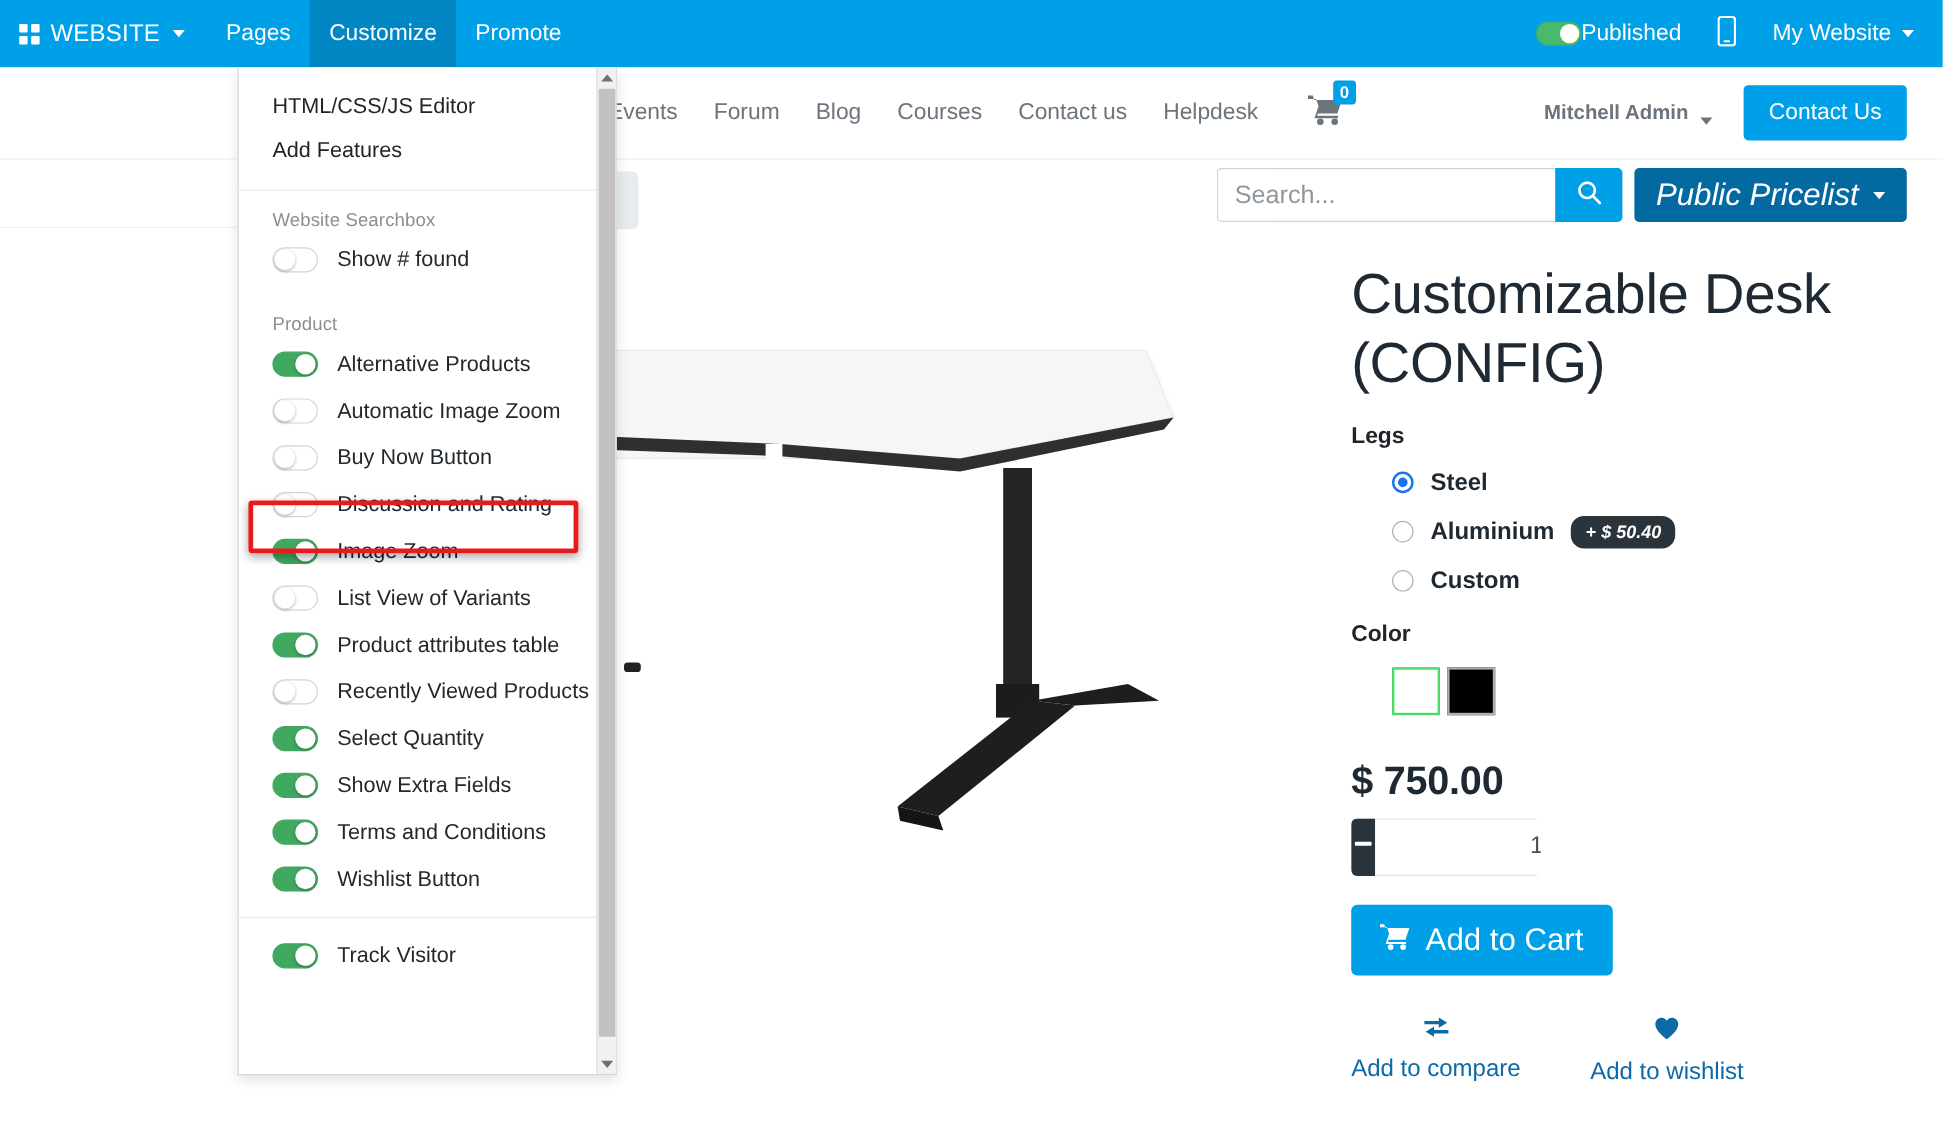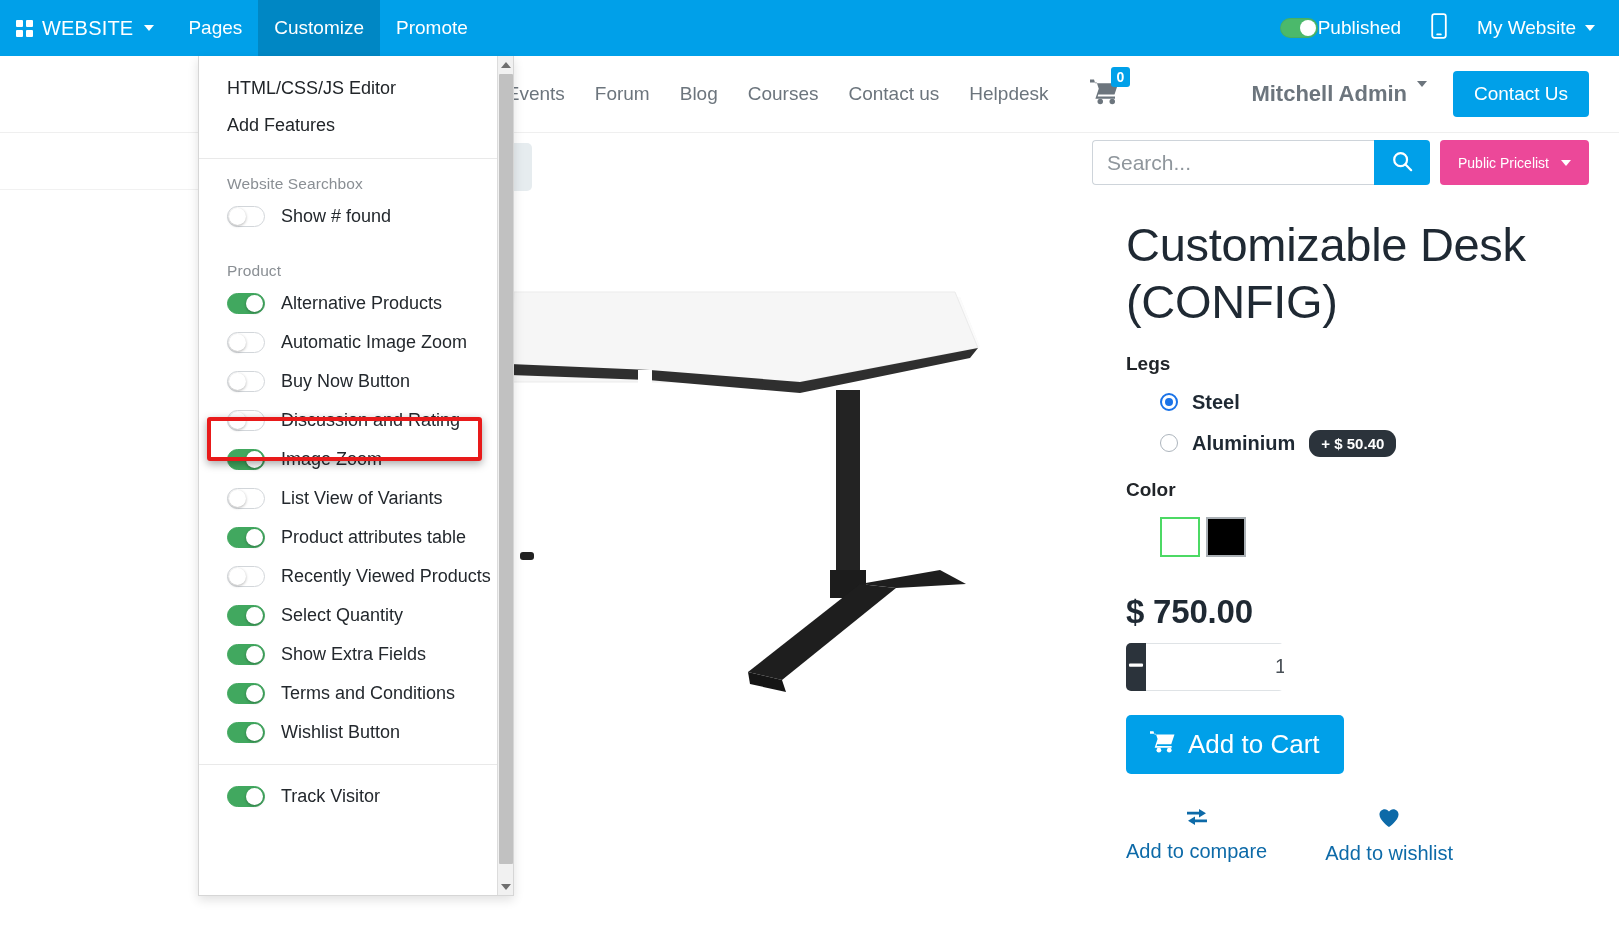--- a/index.html
+++ b/index.html
@@ -125,21 +125,21 @@
   .site-nav { display: flex; align-items: center; gap: 0; padding-left: 430px; }
   .site-nav a {
     font-size: 19px; color: #6c757d; text-decoration: none; padding: 0 15px; white-space: nowrap;
   }
   .cart-wrap { position: relative; margin-left: 26px; display: flex; align-items: center; cursor: pointer; }
   .cart-badge {
     position: absolute; left: 21px; top: -12px; background: #00a0e9; color: #fff;
     font-size: 14px; line-height: 1; padding: 3px 6px; border-radius: 3px; font-weight: 600;
   }
   .hdr-right { margin-left: auto; display: flex; align-items: center; gap: 26px; padding-right: 30px; }
-  .admin-name { font-size: 22px; color: #6c757d; font-weight: 700; display: flex; align-items: flex-start; gap: 8px; cursor: pointer; }
+  .admin-name { font-size: 17px; color: #6c757d; font-weight: 700; display: flex; align-items: flex-end; gap: 8px; cursor: pointer; }
   .btn-contact {
     background: #00a0e9; color: #fff; font-size: 19px; padding: 12px 21px;
     border-radius: 4px; cursor: pointer; white-space: nowrap;
   }
 
   
   .search-row {
     position: absolute; right: 30px; top: 84px; display: flex; align-items: stretch; gap: 10px; z-index: 10;
   }
   .search-box { display: flex; align-items: stretch; }
@@ -147,22 +147,22 @@
     width: 282px; height: 45px; border: 1px solid #ced4da; border-right: none;
     border-radius: 4px 0 0 4px; padding: 0 14px; font-size: 21px; color: #495057;
     font-family: "Liberation Sans", sans-serif; outline: none; background: #fff;
   }
   .search-input::placeholder { color: #8f969c; }
   .search-btn {
     width: 56px; background: #00a0e9; border-radius: 0 4px 4px 0;
     display: flex; align-items: center; justify-content: center; cursor: pointer;
   }
   .pricelist-btn {
-    background: #ec4899; color: #fff; font-size: 14px; padding: 0 18px;
-    border-radius: 4px; display: flex; align-items: center; gap: 10px; cursor: pointer; white-space: nowrap;
+    background: #0369a1; color: #fff; font-size: 26px; padding: 0 18px;
+    border-radius: 4px; display: flex; align-items: center; gap: 10px; cursor: pointer; white-space: nowrap; font-style: italic;
   }
 
   
   .bc-pill {
     position: absolute; left: 395px; top: 87px; background: #e6ecef; color: #6c757d;
     font-size: 21px; padding: 12px 24px; border-radius: 5px; white-space: nowrap; z-index: 5;
   }
 
   
   .prod-img { position: absolute; left: 500px; top: 196px; width: 620px; height: 470px; }
@@ -176,21 +176,21 @@
     width: 18px; height: 18px; border-radius: 50%; border: 1px solid #adb5bd; flex: none; background: #fff; position: relative;
   }
   .radio.sel { border-color: #1a73e8; border-width: 2px; }
   .radio.sel::after {
     content: ""; position: absolute; left: 3px; top: 3px; width: 8px; height: 8px;
     border-radius: 50%; background: #1a73e8;
   }
   .radio-text { font-size: 20px; font-weight: 700; color: #1f2933; }
   .price-badge {
     background: #2b333b; color: #fff; font-size: 15px; font-weight: 700;
-    padding: 5px 12px; border-radius: 11px; white-space: nowrap;
+    padding: 5px 12px; border-radius: 11px; white-space: nowrap; font-style: italic;
   }
   .swatches { display: flex; gap: 6px; margin-top: 16px; padding-left: 34px; }
   .sw-box { width: 40px; height: 40px; border: 2px solid #aab0b5; cursor: pointer; }
   .sw-box.sel { border-color: #4cd964; }
   .price { font-size: 33px; font-weight: 700; color: #1f2933; margin-top: 36px; letter-spacing: -.2px; }
   .qty { display: flex; align-items: stretch; margin-top: 12px; width: 158px; height: 48px;
          border-radius: 5px; overflow: hidden; }
   .qty-btn { width: 52px; background: #2b333b; display: flex; align-items: center; justify-content: center;
              color: #fff; font-size: 24px; cursor: pointer; }
   .qty-in { flex: 1; border: 1px solid #dfe3e6; border-left: none; border-right: none; text-align: center;
@@ -294,20 +294,24 @@
 
       <div class="radio-row">
         <span class="radio sel"></span>
         <span class="radio-text">Steel</span>
       </div>
       <div class="radio-row">
         <span class="radio"></span>
         <span class="radio-text">Aluminium</span>
         <span class="price-badge">+ $ 50.40</span>
       </div>
+      <div class="radio-row">
+        <span class="radio"></span>
+        <span class="radio-text">Custom</span>
+      </div>
 
       <div class="attr-label">Color</div>
       <div class="swatches">
         <span class="sw-box sel" style="background:#ffffff"></span>
         <span class="sw-box" style="background:#000000"></span>
       </div>
 
       <div class="price">$ 750.00</div>
 
       <div class="qty">

